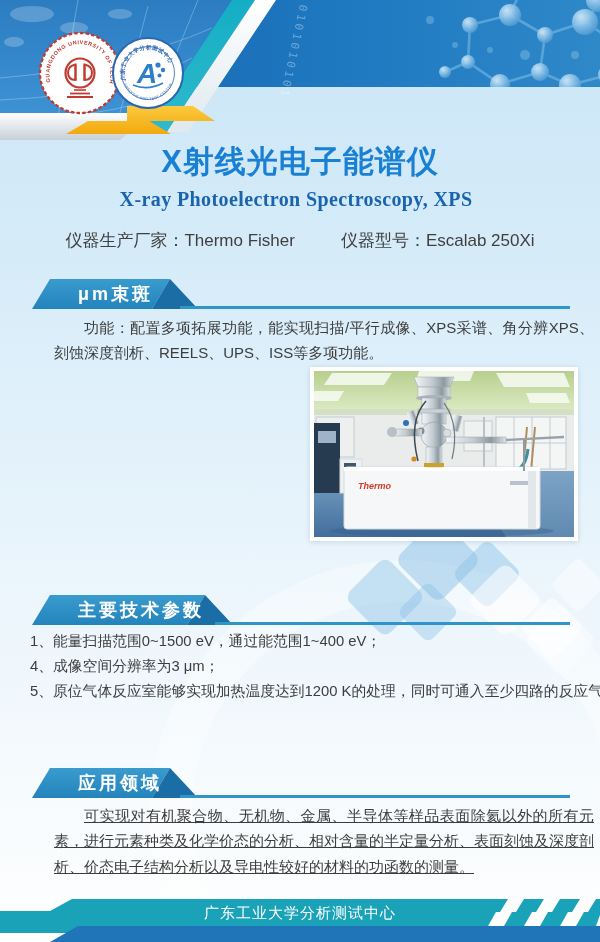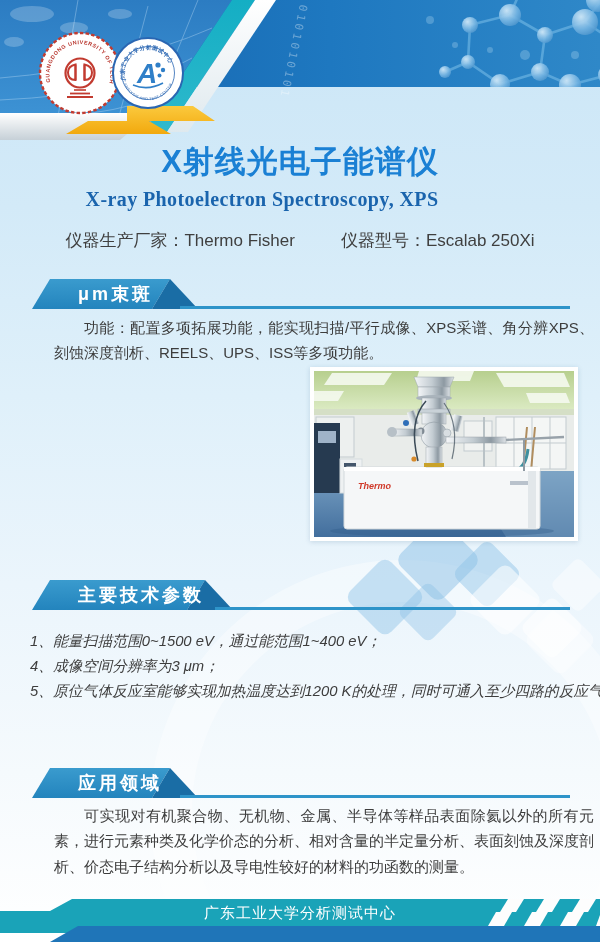--- a/index.html
+++ b/index.html
@@ -11,21 +11,21 @@
   
   #header-svg{position:absolute;top:0;left:0;z-index:2;}
   
   .title-cn{
     position:absolute;top:141px;left:0;width:600px;text-align:center;z-index:3;
     font-size:31px;font-weight:800;letter-spacing:1px;color:#1a80d4;
   }
   .title-en{
     position:absolute;top:188px;left:0;width:524px;text-align:center;z-index:3;
     font-family:"Liberation Serif","DejaVu Serif",serif;
-    font-size:20px;font-weight:700;color:#1a64ad;letter-spacing:.4px;
+    font-size:20px;font-weight:700;color:#1a64ad;letter-spacing:.4px;padding-left:34px;
   }
   .mfg-row{
     position:absolute;top:229px;left:0;width:600px;z-index:3;
     display:flex;justify-content:center;gap:46px;
     font-size:17px;color:#3f3f3f;
   }
   
   .banner{position:absolute;left:0;width:600px;height:34px;z-index:3;}
   .banner svg{position:absolute;top:0;left:0;}
   .banner-label{
@@ -33,24 +33,24 @@
     font-size:18px;font-weight:700;letter-spacing:3px;
   }
   
   .body-par{
     position:absolute;z-index:3;color:#3d3d3d;text-align:justify;
     text-indent:2em;
     margin-left:24px;
   }
   #par-function{top:315px;left:30px;width:540px;font-size:15px;line-height:25px;}
   #par-advantage{top:369px;left:30px;width:277px;font-size:14.6px;line-height:21.2px;}
-  #par-application{top:803px;left:30px;width:540px;font-size:15px;line-height:25.4px;}
+  #par-application{top:803px;left:30px;width:540px;font-size:15px;line-height:25.4px;text-decoration:underline;}
   .spec-list{
     position:absolute;top:629px;left:30px;width:548px;z-index:3;
-    color:#3d3d3d;font-size:14.8px;line-height:25.2px;font-style:italic;
+    color:#3d3d3d;font-size:14.8px;line-height:25.2px;
   }
   .spec-item{white-space:nowrap;}
   
   #photo-frame{
     position:absolute;top:367px;left:310px;width:260px;height:166px;z-index:3;
     border:4px solid #ffffff;box-shadow:0 1px 5px rgba(30,80,120,.18);background:#dfe7ea;
   }
   
   .diamond{position:absolute;z-index:1;border-radius:16%;transform:rotate(45deg);}
   .ring-mark{
@@ -320,21 +320,21 @@
       <path d="M192,69 L250,66" stroke="#98a2aa" stroke-width="2.4"></path>
       <path d="M210,69 V100" stroke="#8f9aa3" stroke-width="2"></path>
       <rect x="112" y="76" width="16" height="20" fill="url(#gSteel)" stroke="#9aa4ab" stroke-width="0.5"></rect>
       <rect x="110" y="92" width="20" height="4" fill="#c9a22a"></rect>
       <circle cx="100" cy="88" r="2.6" fill="#d78a2a"></circle>
       <path d="M112,30 q-18,20 -8,60" stroke="#3a4a57" stroke-width="1.5" fill="none"></path>
       <path d="M130,32 q16,22 8,56" stroke="#3a4a57" stroke-width="1.2" fill="none" opacity="0.7"></path>
     </svg>
   </div>
 
-  <div class="banner" style="top:578px;">
+  <div class="banner" style="top:593px;">
     <svg width="600" height="34" viewBox="0 0 600 34">
       <defs>
           <linearGradient id="gB2" x1="0" y1="0" x2="0" y2="1">
         <stop offset="0" stop-color="#3a9bce"></stop>
             <stop offset="1" stop-color="#2384bd"></stop>
           </linearGradient>
         </defs>
       <polygon points="50,2 205,2 187,32 32,32" fill="url(#gB2)"></polygon>
       <polygon points="205,2 233,32 187,32" fill="#1a6da5"></polygon>
       <rect x="215" y="29" width="355" height="3" fill="#2e94c9"></rect>

